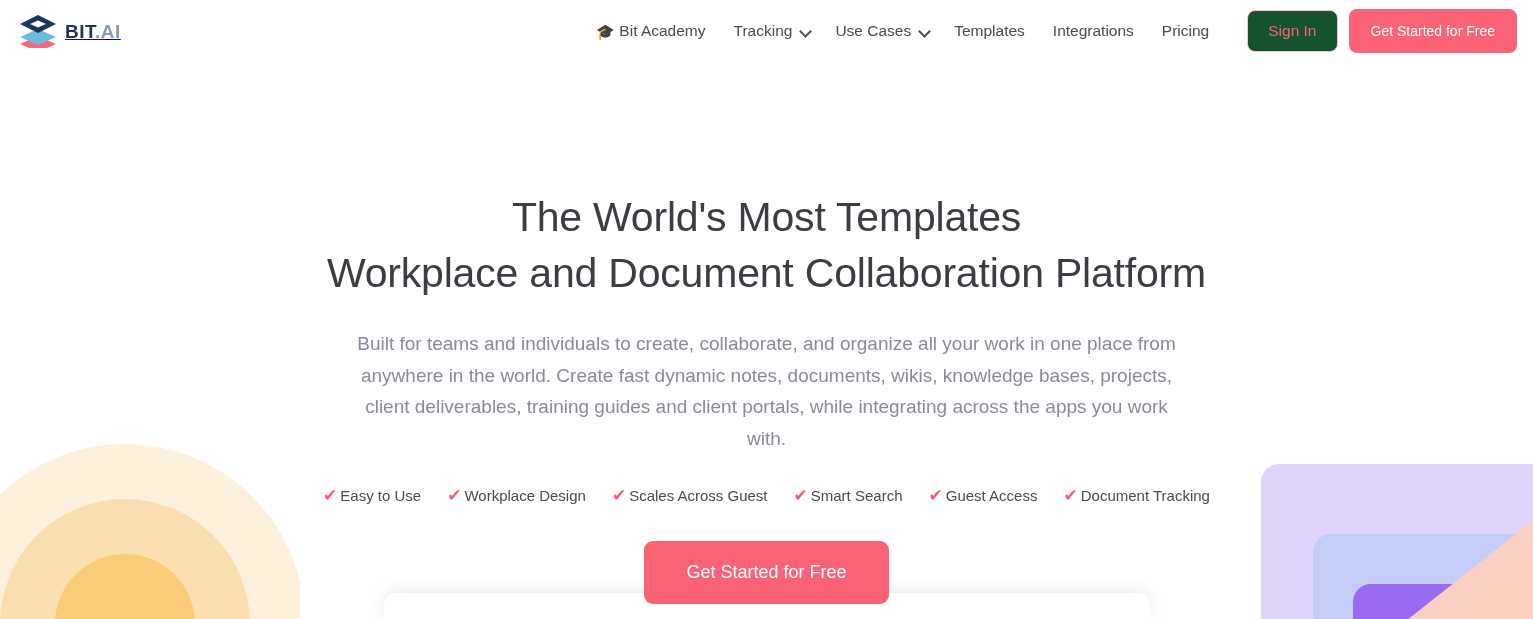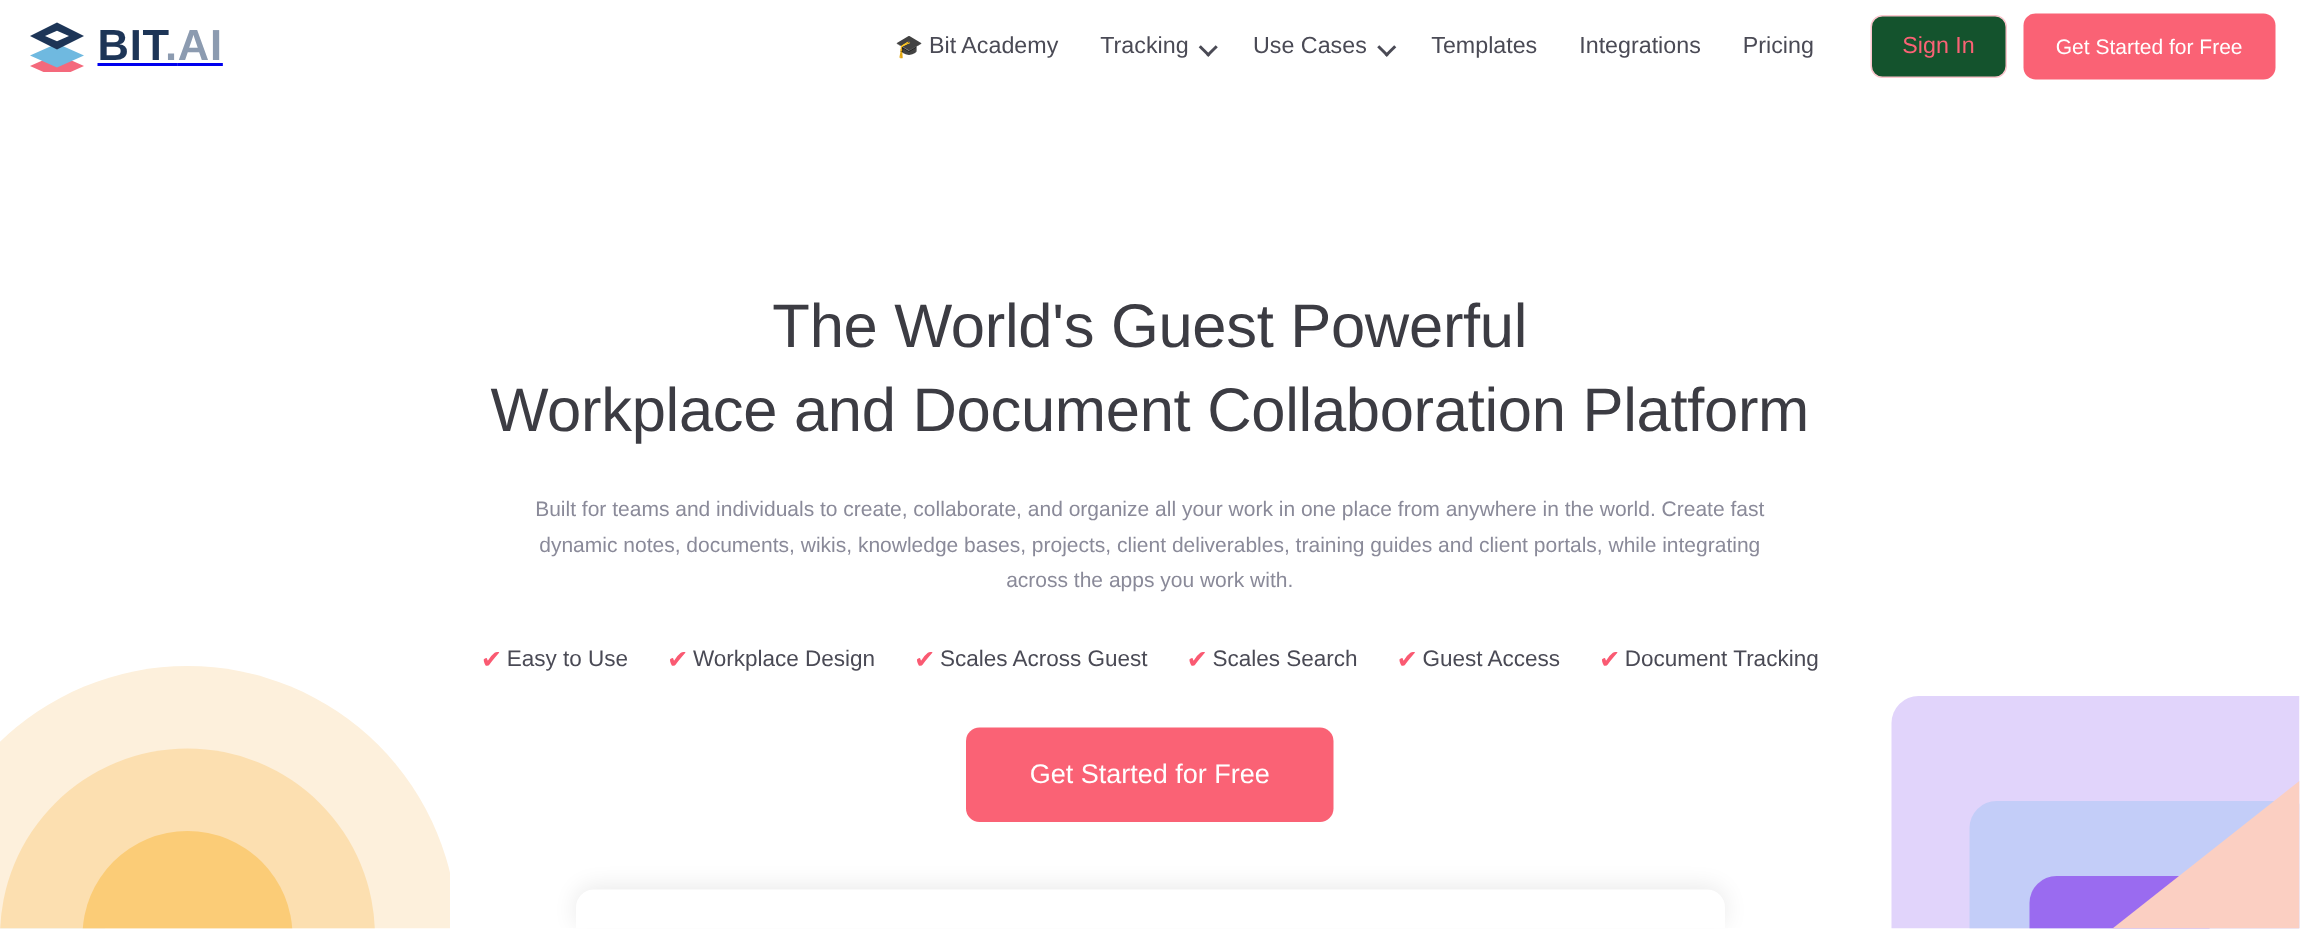--- a/index.html
+++ b/index.html
@@ -40,21 +40,21 @@
   }
 
   
   .header {
     position:relative; z-index:5;
     height:62px; display:flex; align-items:center;
     padding:0 16px 0 18px;
   }
   .logo { display:flex; align-items:center; gap:7px; }
   .logo-mark { width:40px; height:34px; display:block; }
-  .logo-text { font-size:29px; font-weight:bold; letter-spacing:0.5px; line-height:1; }
+  .logo-text { font-size:19px; font-weight:bold; letter-spacing:0.5px; line-height:1; }
   .logo-bit { color:#1D3557; }
   .logo-dot { color:#8C9BB0; }
   .logo-ai  { color:#8C9BB0; }
 
   .nav { margin-left:auto; display:flex; align-items:center; }
   .nav-link {
     color:#4A4A55; font-size:15.5px; text-decoration:none;
     padding:0 14px; white-space:nowrap;
     display:flex; align-items:center; gap:3px; cursor:pointer;
   }
@@ -83,21 +83,21 @@
 
   
   .hero { position:relative; z-index:4; text-align:center; padding-top:127px; }
   .hero h1 {
     color:#3C3C43; font-size:41px; font-weight:normal;
     line-height:1.37; letter-spacing:-0.2px;
   }
   .hero h1 .l2 { display:block; }
   .hero p {
     margin:27px auto 0; max-width:845px;
-    color:#8A8A99; font-size:14px; line-height:1.66;
+    color:#8A8A99; font-size:19px; line-height:1.66;
   }
   .features {
     margin-top:33px; display:flex; justify-content:center;
     align-items:center; gap:26px; flex-wrap:wrap;
   }
   .feature { display:flex; align-items:center; gap:3px; color:#4A4A55; font-size:15px; }
   .check { color:#FA5A72; font-size:17px; line-height:1; }
   .cta-wrap { margin-top:37px; }
   .btn-hero {
     background:#FA6275; color:#fff; border:none; border-radius:9px;
@@ -167,41 +167,41 @@
       <a class="nav-link" href="#">
         <span>Pricing</span>
       </a>
       <button class="btn-signin">Sign In</button>
       <button class="btn-nav-cta">Get Started for Free</button>
     </nav>
   </header>
 
   <section class="hero">
     <h1>
-      <span>The World's Guest Powerful</span>
+      <span>The World's Most Templates</span>
       <span class="l2">Workplace and Document Collaboration Platform</span>
     </h1>
     <p>Built for teams and individuals to create, collaborate, and organize all your work in one place from anywhere in the world. Create fast dynamic notes, documents, wikis, knowledge bases, projects, client deliverables, training guides and client portals, while integrating across the apps you work with.</p>
 
     <div class="features">
       <div class="feature">
         <span class="check">✔</span>
         <span>Easy to Use</span>
       </div>
       <div class="feature">
         <span class="check">✔</span>
         <span>Workplace Design</span>
       </div>
       <div class="feature">
         <span class="check">✔</span>
         <span>Scales Across Guest</span>
       </div>
       <div class="feature">
         <span class="check">✔</span>
-        <span>Scales Search</span>
+        <span>Smart Search</span>
       </div>
       <div class="feature">
         <span class="check">✔</span>
         <span>Guest Access</span>
       </div>
       <div class="feature">
         <span class="check">✔</span>
         <span>Document Tracking</span>
       </div>
     </div>

